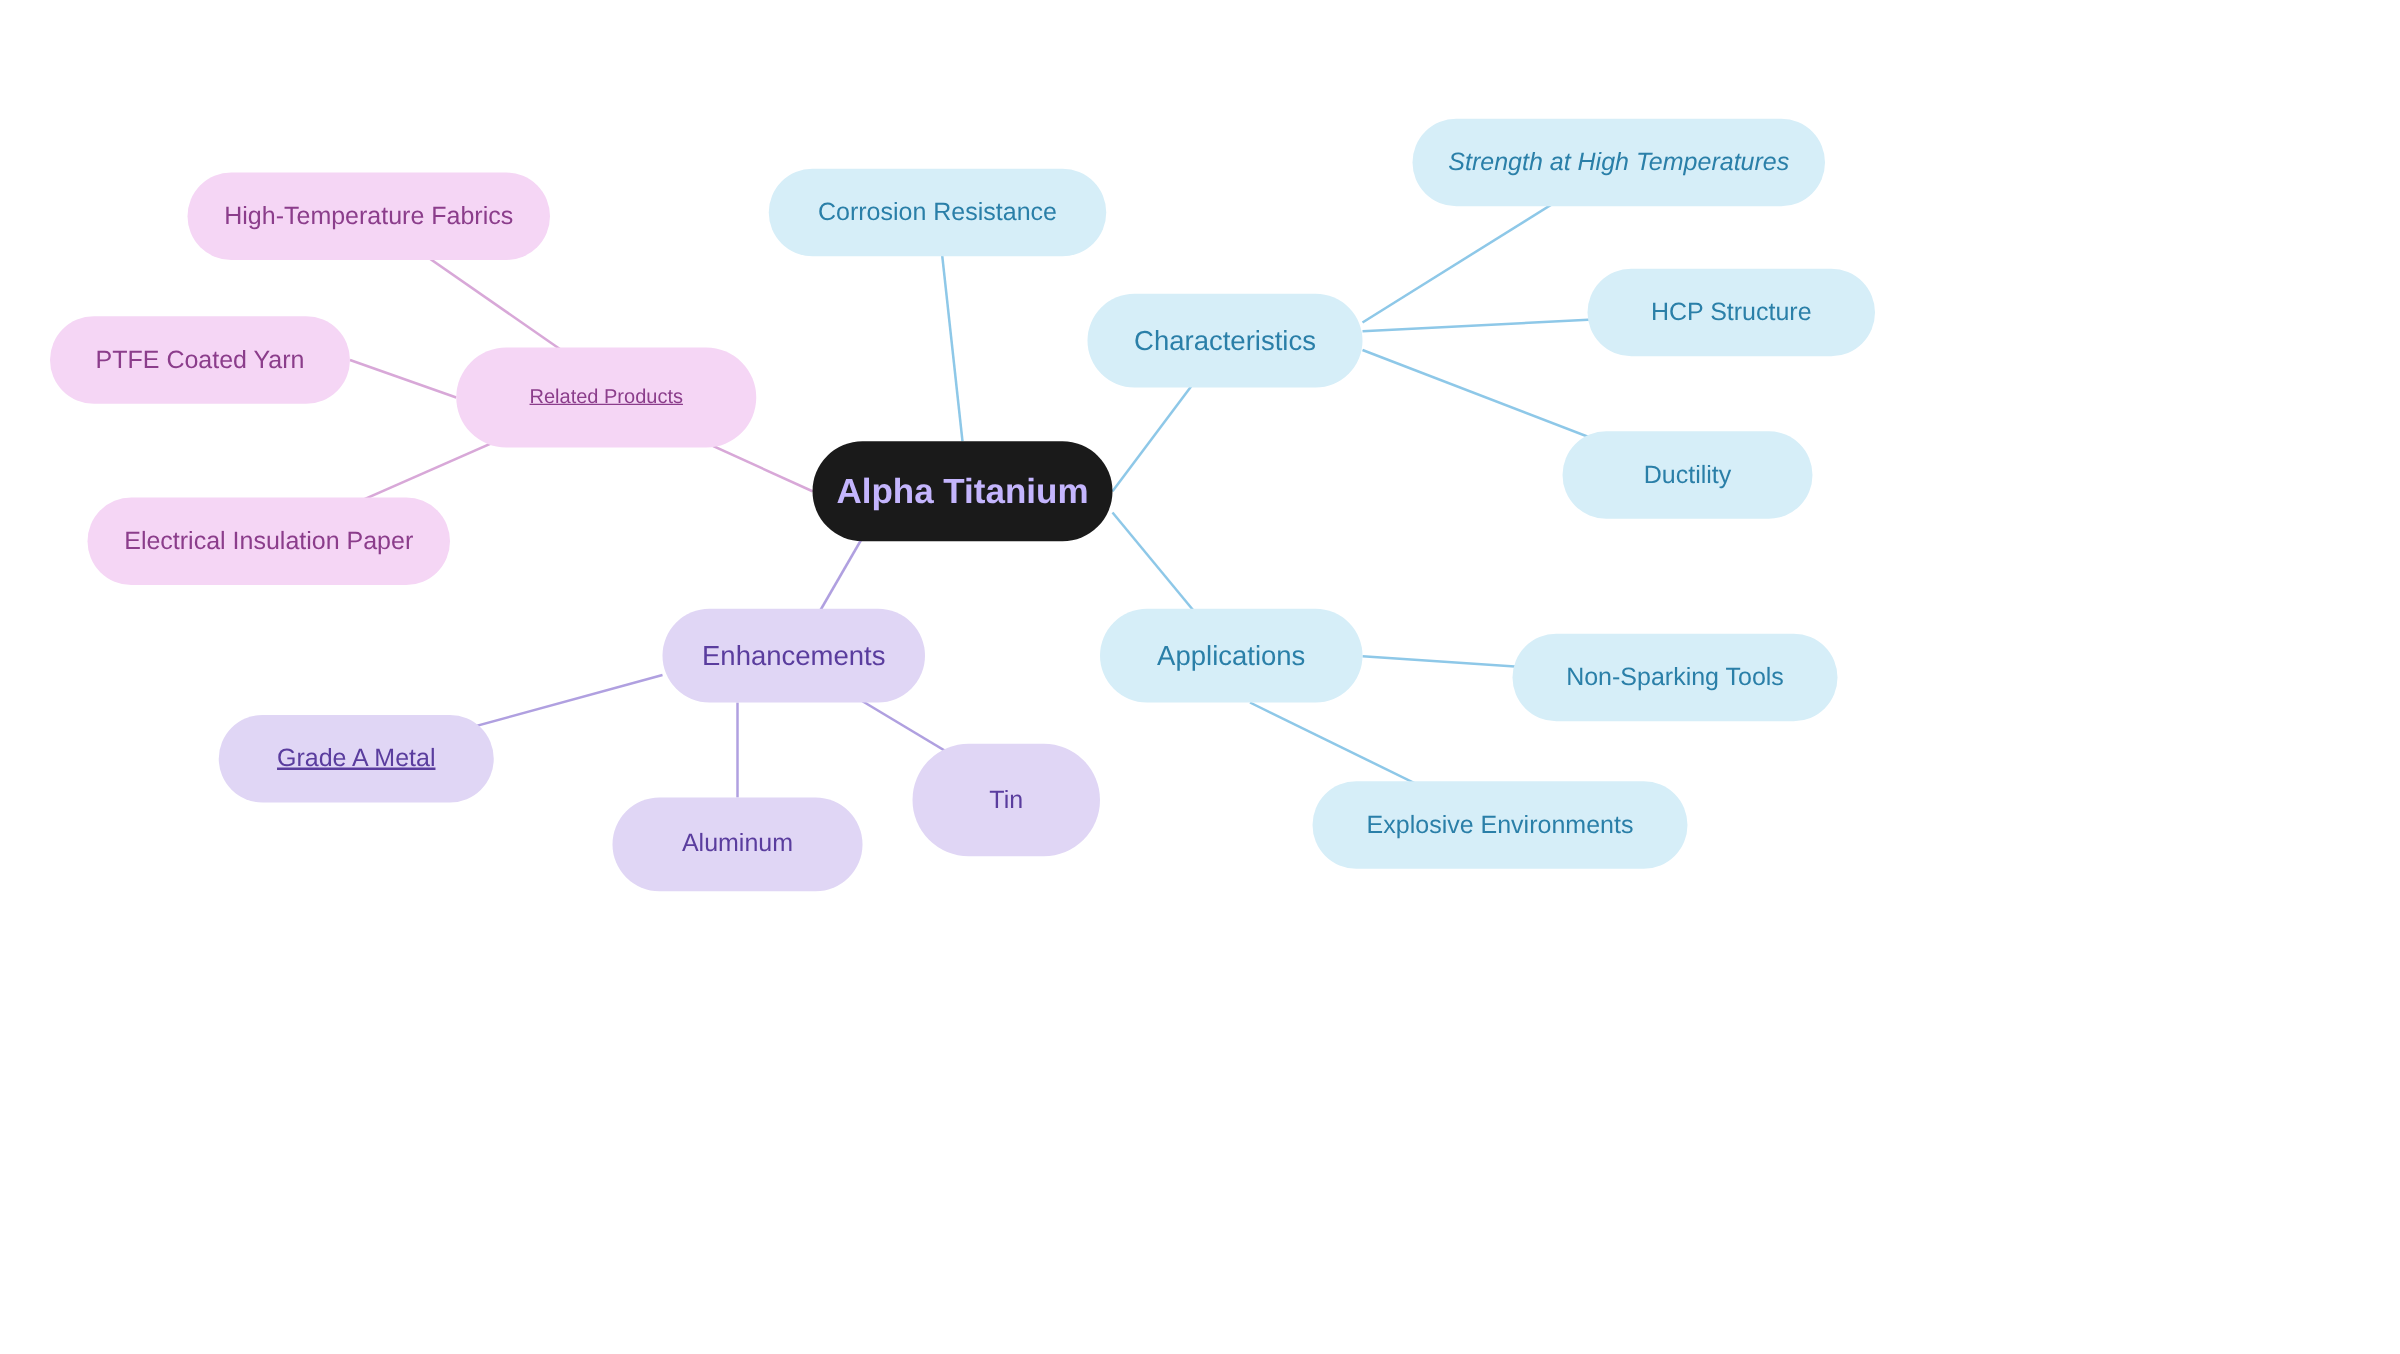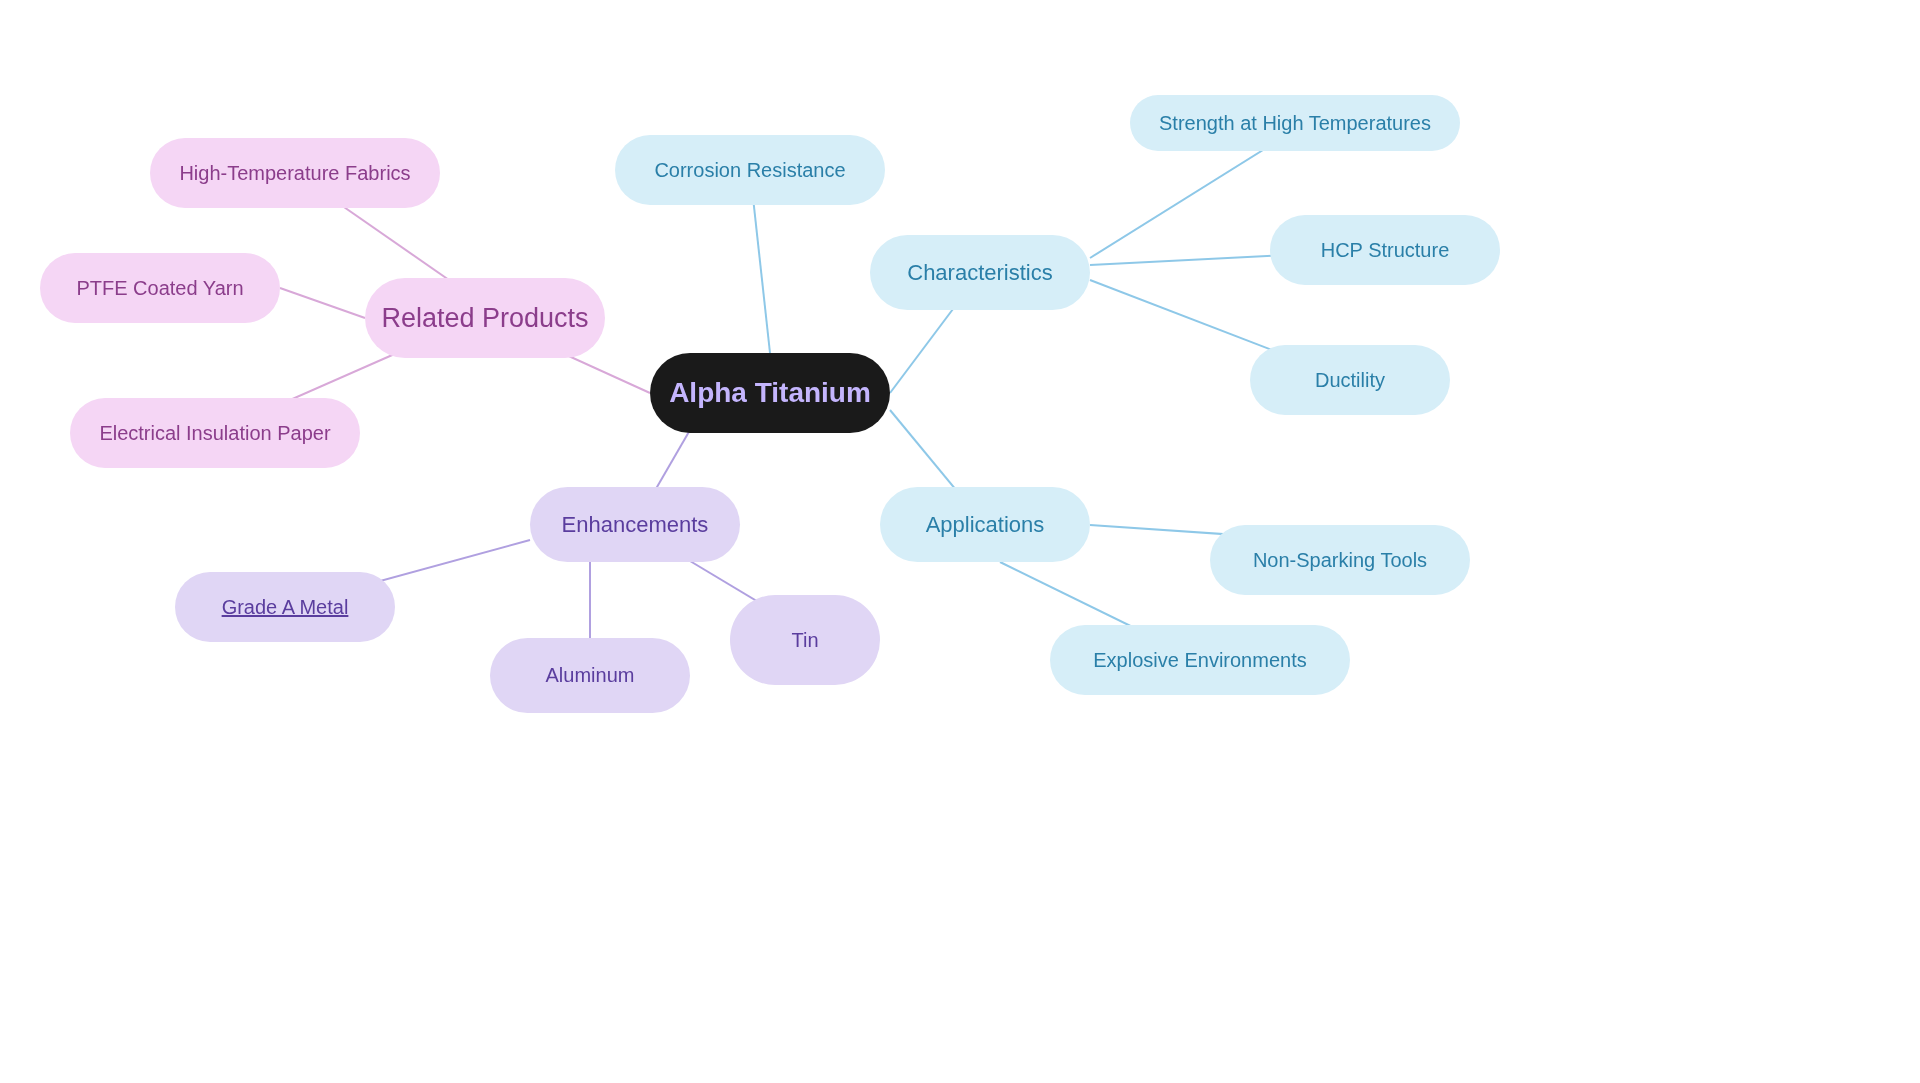--- a/index.html
+++ b/index.html
@@ -66,24 +66,25 @@
       width: 220px;
       height: 75px;
       left: 870px;
       top: 235px;
       font-size: 22px;
     }
 
     
     .node-strength {
       width: 330px;
-      height: 56px;
+      height: 70px;
       left: 1130px;
       top: 95px;
       font-size: 20px;
+      font-style: italic;
     }
 
     
     .node-hcp {
       width: 230px;
       height: 70px;
       left: 1270px;
       top: 215px;
       font-size: 20px;
     }
@@ -116,39 +117,39 @@
       font-size: 22px;
     }
 
     
     .node-nonsparking {
       width: 260px;
       height: 70px;
       left: 1210px;
       top: 507px;
       font-size: 20px;
-      margin-top: 18px;
     }
 
     
     .node-explosive {
       width: 300px;
       height: 70px;
       left: 1050px;
       top: 625px;
       font-size: 20px;
     }
 
     
     .node-related {
       width: 240px;
       height: 80px;
       left: 365px;
       top: 278px;
-      font-size: 27px;
+      font-size: 16px;
+      text-decoration: underline;
     }
 
     
     .node-htfabrics {
       width: 290px;
       height: 70px;
       left: 150px;
       top: 138px;
       font-size: 20px;
     }

